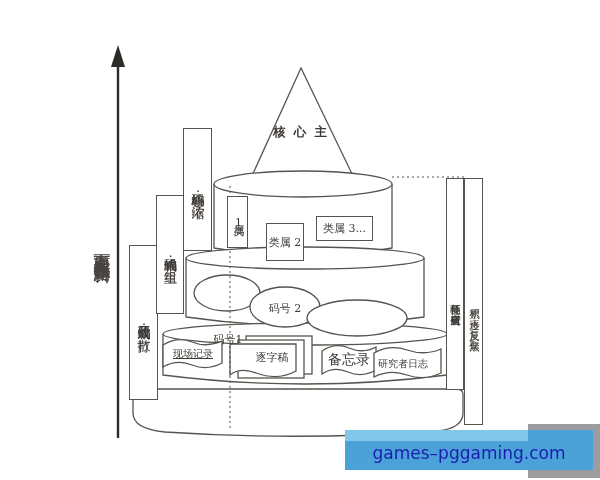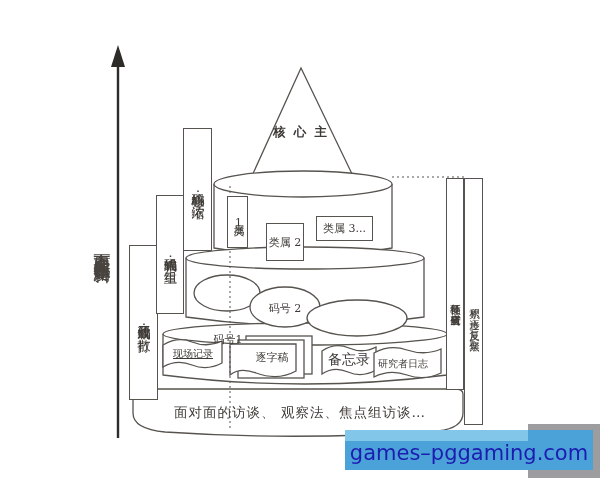--- a/index.html
+++ b/index.html
@@ -35,21 +35,21 @@
   .rec4{left:372px;top:357px;width:62px;height:14px;font-size:10px;}
   .base-label{left:140px;top:404px;width:320px;height:18px;font-size:13.5px;letter-spacing:1px;}
   .bar{border:1.3px solid var(--ink,#57534e);background:#fff;font-size:10.5px;
        display:flex;justify-content:center;}
   .bar-cycle{left:446px;top:178px;width:18px;height:212px;padding-top:34px;}
   .bar-prog{left:464px;top:178px;width:19px;height:247px;padding-top:30px;}
   .wm-gray{left:528px;top:424px;width:72px;height:54px;background:var(--wm-gray,#9d9da0);}
   .wm-bg{left:345px;top:430px;width:248px;height:40px;background:var(--wm-blue,#4ba2d9);}
   .wm-band{left:345px;top:430px;width:183px;height:11px;background:var(--wm-band,#82c6ea);}
   .wm-text{left:345px;top:438px;width:248px;height:30px;color:var(--wm-text,#1c1cb0);
-           font-size:21px;font-family:"DejaVu Sans", sans-serif;}
+           font-size:17px;font-family:"DejaVu Sans", sans-serif;}
 </style>
 </head>
 <body>
 
 <div id="canvas" style="--ink: #57534e; --wm-blue: #4ba2d9; --wm-band: #82c6ea; --wm-gray: #9d9da0; --wm-text: #1c1cb0;">
 
   <svg width="600" height="480" viewBox="0 0 600 480">
 
     <line class="shaft" x1="118" y1="438" x2="118" y2="64"></line>
     <polygon class="head" points="118,45 111,67 125,67"></polygon>
@@ -95,21 +95,20 @@
   <div class="abs box cat3">类属 3...</div>
 
   <div class="abs lbl code1">码号1</div>
   <div class="abs lbl code2">码号 2</div>
 
   <div class="abs lbl rec1">现场记录</div>
   <div class="abs lbl rec2">逐字稿</div>
   <div class="abs lbl rec3">备忘录</div>
   <div class="abs lbl rec4">研究者日志</div>
 
-  <div class="abs lbl base-label">面对面的访谈、 观察法、焦点组访谈…</div>
 
   <div class="abs bar vtext bar-cycle">循环往复　研究者反省</div>
   <div class="abs bar vtext bar-prog">累积　逐步　反复　聚焦</div>
 
   <div class="abs wm-gray"></div>
   <div class="abs wm-bg"></div>
   <div class="abs wm-band"></div>
   <div class="abs lbl wm-text">games–pggaming.com</div>
 
 </div>

